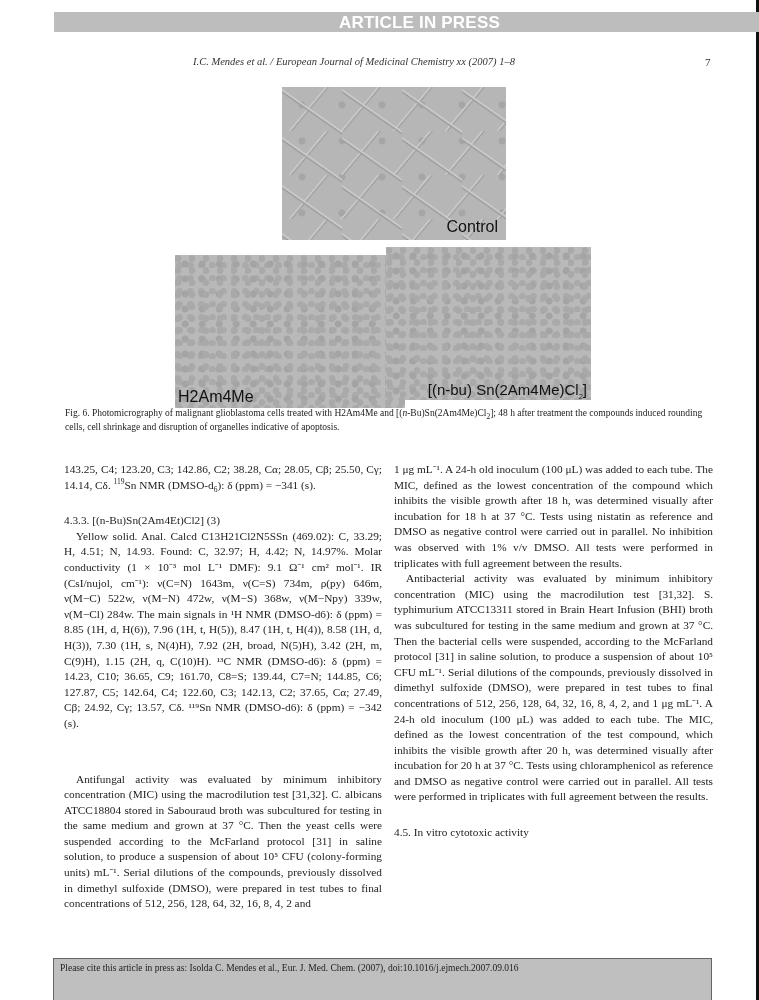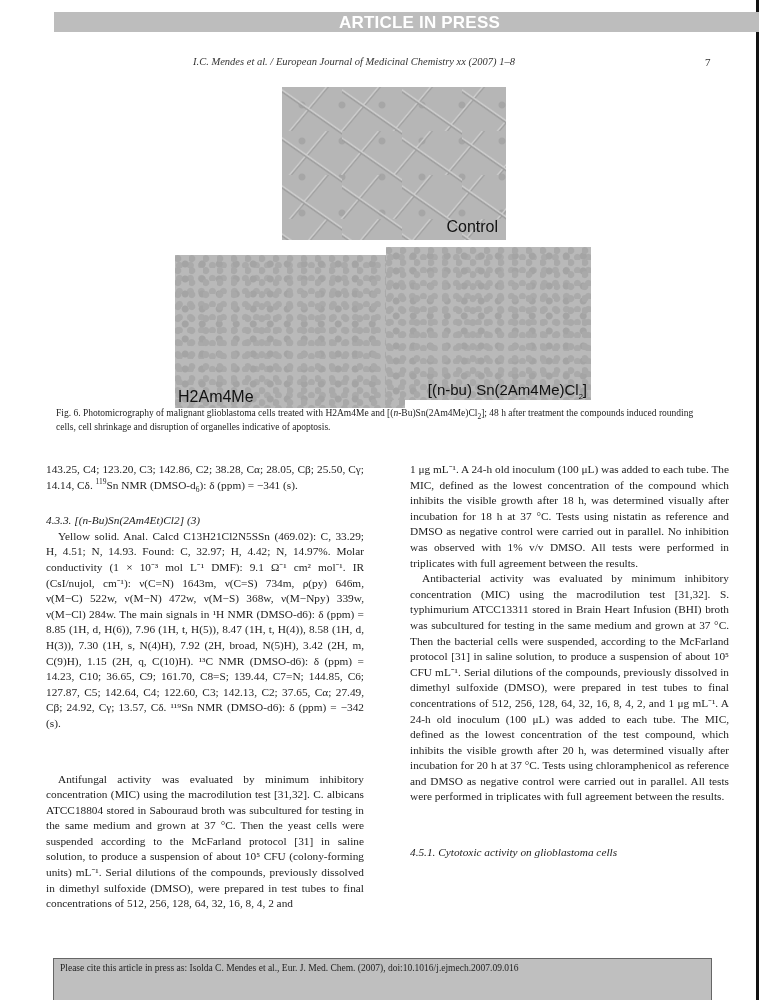--- a/index.html
+++ b/index.html
@@ -40,31 +40,31 @@
   .photo.h2 { left: 175px; top: 247px; width: 230px; height: 153px; margin-top: 8px; }
   .photo.sn { left: 386px; top: 247px; width: 205px; height: 153px; }
   .photo-label {
     position: absolute; font-family: "Liberation Sans", sans-serif; color: #111; font-size: 16px;
   }
   .photo.control .photo-label { right: 8px; bottom: 4px; }
   .photo.h2 .photo-label { left: 3px; bottom: 2px; }
   .photo.sn .photo-label { right: 4px; bottom: 2px; font-size: 15px; }
 
   .caption {
-    position: absolute; left: 56px; top: 406px; width: 659px;
+    position: absolute; left: 65px; top: 406px; width: 659px;
     font-size: 9.5px; line-height: 14px; color: #222;
   }
   .caption i { font-style: italic; }
 
   .col { position: absolute; top: 462px; font-size: 11.3px; line-height: 15.6px; text-align: justify; color: #1c1c1c; }
-  .col.left { left: 46px; width: 318px; }
-  .col.right { left: 410px; width: 319px; }
+  .col.left { left: 64px; width: 318px; }
+  .col.right { left: 394px; width: 319px; }
   .col p { margin: 0; }
   .indent { text-indent: 12px; }
-  .head { font-style: italic; margin: 0; }
+  .head { margin: 0; }
   .gap2 { height: 20px; }
   sup, sub { font-size: 7.5px; line-height: 0; }
 
   .cite-box {
     position: absolute; left: 53px; top: 958px; width: 659px; height: 50px;
     background: #bfbfbf; border: 1px solid #666;
     font-size: 9.5px; color: #222; padding: 4px 6px; box-sizing: border-box;
   }
 </style>
 </head>
@@ -95,19 +95,19 @@
   <p class="indent">Yellow solid. Anal. Calcd C13H21Cl2N5SSn (469.02): C, 33.29; H, 4.51; N, 14.93. Found: C, 32.97; H, 4.42; N, 14.97%. Molar conductivity (1 × 10⁻³ mol L⁻¹ DMF): 9.1 Ω⁻¹ cm² mol⁻¹. IR (CsI/nujol, cm⁻¹): ν(C=N) 1643m, ν(C=S) 734m, ρ(py) 646m, ν(M−C) 522w, ν(M−N) 472w, ν(M−S) 368w, ν(M−Npy) 339w, ν(M−Cl) 284w. The main signals in ¹H NMR (DMSO-d6): δ (ppm) = 8.85 (1H, d, H(6)), 7.96 (1H, t, H(5)), 8.47 (1H, t, H(4)), 8.58 (1H, d, H(3)), 7.30 (1H, s, N(4)H), 7.92 (2H, broad, N(5)H), 3.42 (2H, m, C(9)H), 1.15 (2H, q, C(10)H). ¹³C NMR (DMSO-d6): δ (ppm) = 14.23, C10; 36.65, C9; 161.70, C8=S; 139.44, C7=N; 144.85, C6; 127.87, C5; 142.64, C4; 122.60, C3; 142.13, C2; 37.65, Cα; 27.49, Cβ; 24.92, Cγ; 13.57, Cδ. ¹¹⁹Sn NMR (DMSO-d6): δ (ppm) = −342 (s).</p>
   <div class="gap2"></div>
   <div class="gap2"></div>
   <p class="indent">Antifungal activity was evaluated by minimum inhibitory concentration (MIC) using the macrodilution test [31,32]. C. albicans ATCC18804 stored in Sabouraud broth was subcultured for testing in the same medium and grown at 37 °C. Then the yeast cells were suspended according to the McFarland protocol [31] in saline solution, to produce a suspension of about 10⁵ CFU (colony-forming units) mL⁻¹. Serial dilutions of the compounds, previously dissolved in dimethyl sulfoxide (DMSO), were prepared in test tubes to final concentrations of 512, 256, 128, 64, 32, 16, 8, 4, 2 and</p>
 </div>
 
 <div class="col right">
   <p>1 μg mL⁻¹. A 24-h old inoculum (100 μL) was added to each tube. The MIC, defined as the lowest concentration of the compound which inhibits the visible growth after 18 h, was determined visually after incubation for 18 h at 37 °C. Tests using nistatin as reference and DMSO as negative control were carried out in parallel. No inhibition was observed with 1% v/v DMSO. All tests were performed in triplicates with full agreement between the results.</p>
   <p class="indent">Antibacterial activity was evaluated by minimum inhibitory concentration (MIC) using the macrodilution test [31,32]. S. typhimurium ATCC13311 stored in Brain Heart Infusion (BHI) broth was subcultured for testing in the same medium and grown at 37 °C. Then the bacterial cells were suspended, according to the McFarland protocol [31] in saline solution, to produce a suspension of about 10⁵ CFU mL⁻¹. Serial dilutions of the compounds, previously dissolved in dimethyl sulfoxide (DMSO), were prepared in test tubes to final concentrations of 512, 256, 128, 64, 32, 16, 8, 4, 2, and 1 μg mL⁻¹. A 24-h old inoculum (100 μL) was added to each tube. The MIC, defined as the lowest concentration of the test compound, which inhibits the visible growth after 20 h, was determined visually after incubation for 20 h at 37 °C. Tests using chloramphenicol as reference and DMSO as negative control were carried out in parallel. All tests were performed in triplicates with full agreement between the results.</p>
   <div class="gap2"></div>
+  <p class="head">4.5. In vitro cytotoxic activity</p>
   <div class="gap2"></div>
-  <p class="head">4.5.1. Cytotoxic activity on glioblastoma cells</p>
 </div>
 
 <div class="cite-box">
   <span>Please cite this article in press as: Isolda C. Mendes et al., Eur. J. Med. Chem. (2007), doi:10.1016/j.ejmech.2007.09.016</span>
 </div>
 
 </body></html>

